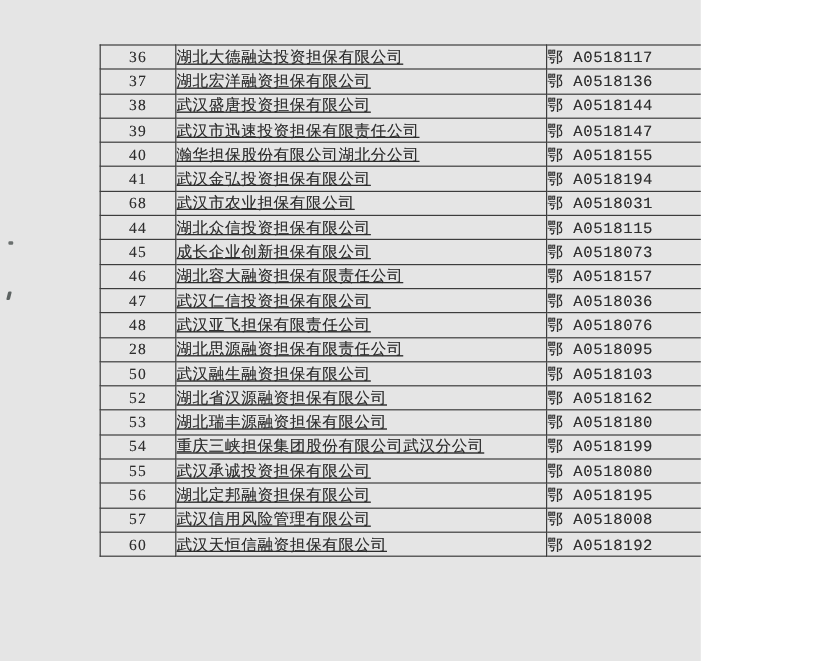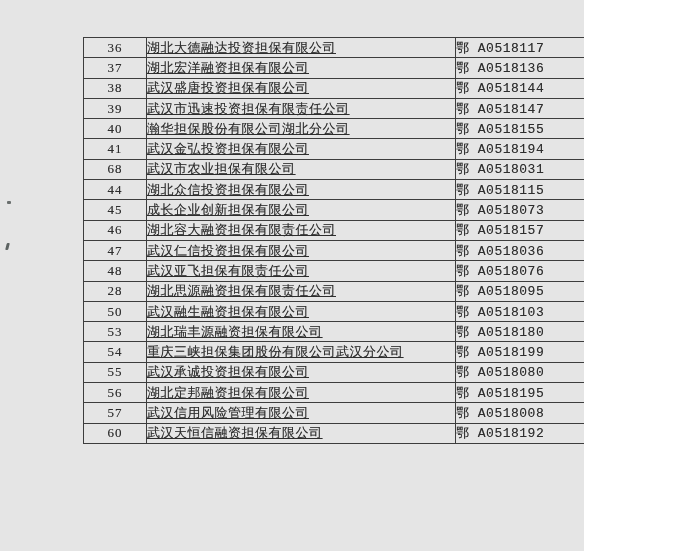--- a/index.html
+++ b/index.html
@@ -161,20 +161,25 @@
     <td class="col-license">鄂 A0518095</td>
   </tr>
 
   <tr>
     <td class="col-no">50</td>
     <td class="col-company">武汉融生融资担保有限公司</td>
     <td class="col-license">鄂 A0518103</td>
   </tr>
 
 
+  <tr>
+    <td class="col-no">52</td>
+    <td class="col-company">湖北省汉源融资担保有限公司</td>
+    <td class="col-license">鄂 A0518162</td>
+  </tr>
 
   <tr>
     <td class="col-no">53</td>
     <td class="col-company">湖北瑞丰源融资担保有限公司</td>
     <td class="col-license">鄂 A0518180</td>
   </tr>
 
   <tr>
     <td class="col-no">54</td>
     <td class="col-company">重庆三峡担保集团股份有限公司武汉分公司</td>

